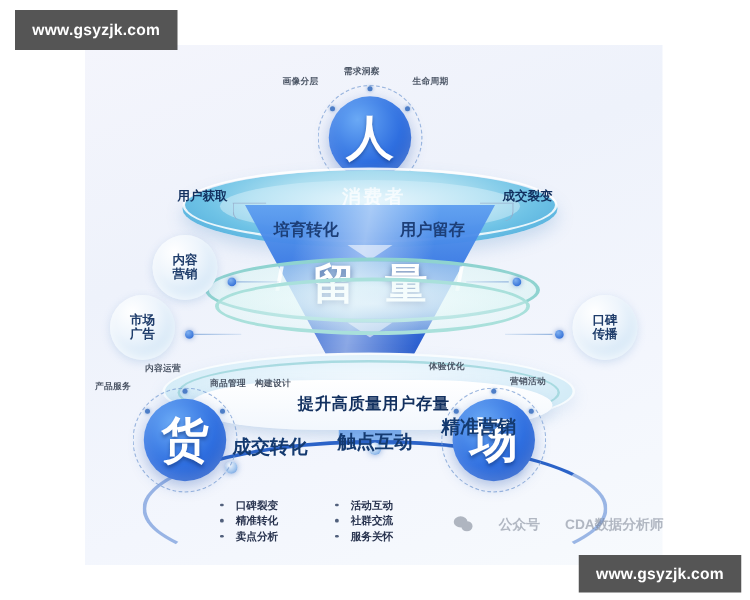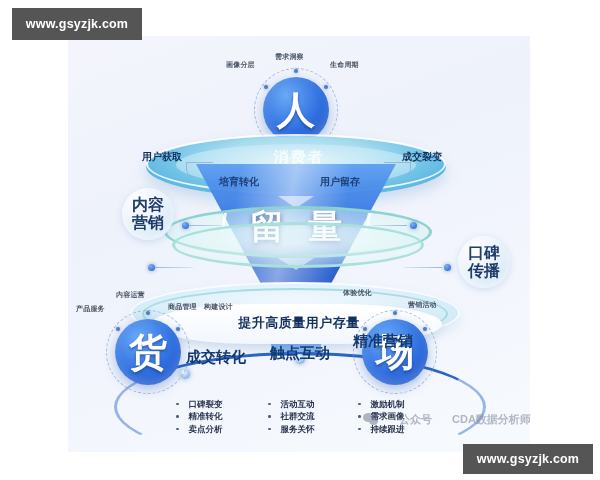--- a/index.html
+++ b/index.html
@@ -44,21 +44,21 @@
 
   
   .t { position: absolute; white-space: nowrap; }
   .tiny-label {
     font-size: 7px;
     color: #4c5666;
     font-weight: bold;
     letter-spacing: .2px;
   }
   .band-label {
-    font-size: 10px;
+    font-size: 13px;
     color: #1d3f78;
     font-weight: bold;
   }
   .dark-label {
     font-size: 10px;
     color: #12305f;
     font-weight: bold;
   }
   .bottom-band-label {
     font-size: 15px;
@@ -217,21 +217,21 @@
   .bubble {
     position: absolute;
     border-radius: 50%;
     background: radial-gradient(circle at 34% 26%, #ffffff 0%, #eef5fc 38%, #d6e8f7 72%, #c4def2 100%);
     box-shadow: 0 2px 7px rgba(130,170,215,.3), inset 0 -3px 8px rgba(255,255,255,.7);
     display: flex;
     align-items: center;
     justify-content: center;
     flex-direction: column;
     color: #1f3d6b;
-    font-size: 16px;
+    font-size: 10px;
     font-weight: bold;
     line-height: 1.15;
     text-align: center;
   }
   .conn-dot {
     position: absolute;
     width: 7px; height: 7px;
     border-radius: 50%;
     background: radial-gradient(circle at 35% 30%, #7fb0f0, #1f5fd0);
     box-shadow: 0 0 4px rgba(40,90,180,.5);
@@ -407,20 +407,24 @@
       <div class="leader" style="left:118px; top:126px; width:26px; height:14px; border-radius:0 0 0 8px;"></div>
       <div class="leader" style="left:316px; top:126px; width:26px; height:14px; border-radius:0 0 8px 0; border-left:none; border-right:1px solid rgba(150,170,200,.8);"></div>
 
       <div class="bubble" style="left:54px; top:152px; width:52px; height:52px;">
         <span>内容</span>
         <span>营销</span>
       </div>
       <div class="conn-dot" style="left:114px; top:186px;"></div>
       <div class="conn-line" style="left:121px; top:189px; width:34px;"></div>
 
+      <div class="bubble" style="left:20px; top:200px; width:52px; height:52px;">
+        <span>市场</span>
+        <span>广告</span>
+      </div>
       <div class="conn-dot" style="left:80px; top:228px;"></div>
       <div class="conn-line" style="left:87px; top:231px; width:38px;"></div>
 
       <div class="conn-dot" style="left:342px; top:186px;"></div>
       <div class="conn-line" style="left:305px; top:189px; width:34px; background:linear-gradient(270deg, rgba(140,175,220,.9), rgba(150,185,225,.25));"></div>
 
       <div class="bubble" style="left:390px; top:200px; width:52px; height:52px;">
         <span>口碑</span>
         <span>传播</span>
       </div>
@@ -486,34 +490,20 @@
         <div class="bullet-row">
             <span class="bullet-dot"></span>
             <span>社群交流</span>
           </div>
         <div class="bullet-row">
             <span class="bullet-dot"></span>
             <span>服务关怀</span>
           </div>
       </div>
 
-      <div class="bullet-col" style="left:290px; top:362px;">
-        <div class="bullet-row">
-            <span class="bullet-dot"></span>
-            <span>激励机制</span>
-          </div>
-        <div class="bullet-row">
-            <span class="bullet-dot"></span>
-            <span>需求画像</span>
-          </div>
-        <div class="bullet-row">
-            <span class="bullet-dot"></span>
-            <span>持续跟进</span>
-          </div>
-      </div>
 
     </div>
   </div>
 
   <div class="wm-center" style="left:363px; top:412px;">
     <span class="wechat-icon">
       <span class="b1"></span>
       <span class="b2"></span>
     </span>
     <span>公众号</span>

